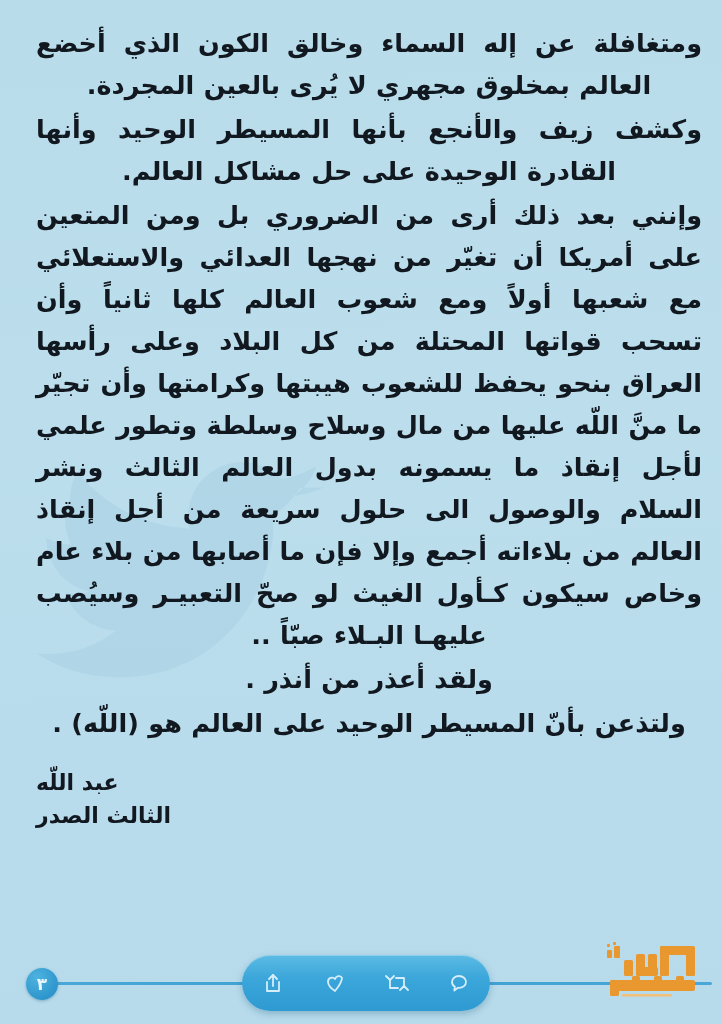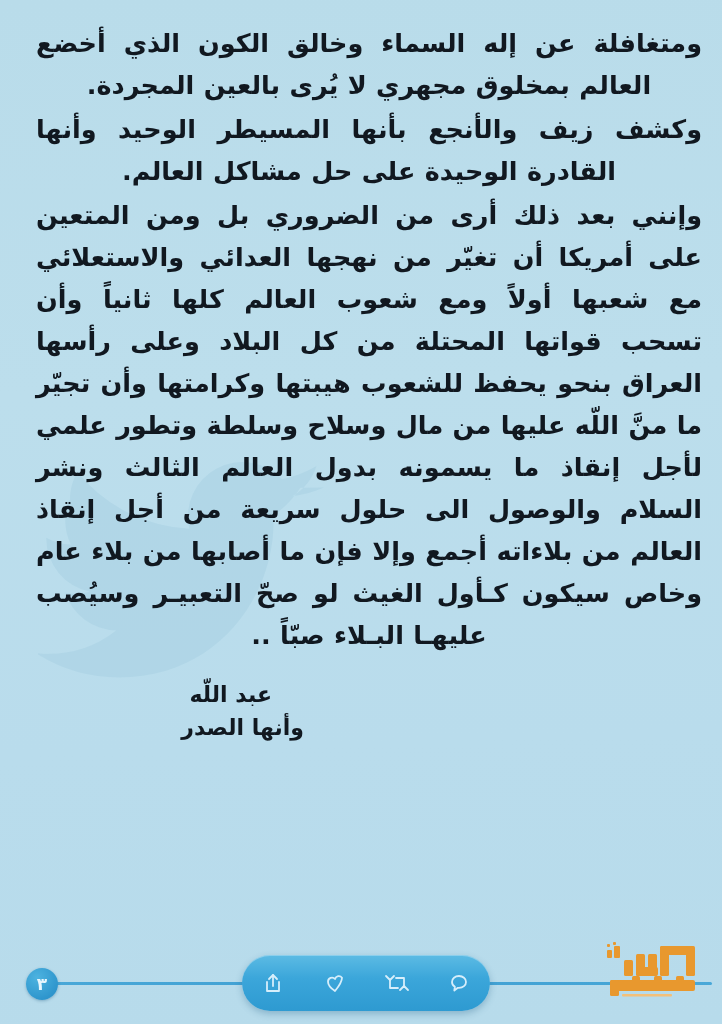--- a/index.html
+++ b/index.html
@@ -59,21 +59,21 @@
     text-align: justify;
     text-justify: inter-word;
     word-spacing: 0.5px;
     text-align-last: center;
   }
   .para.lead { text-align-last: center; }
 
   .sig-block {
     margin-top: 22px;
     direction: rtl;
-    text-align: right;
+    text-align: left;
     padding-right: 430px;
   }
   .sig-line {
     color: #111820;
     font-size: 22px;
     line-height: 33px;
     font-weight: 700;
   }
   .sig-line.name2 { padding-right: 0px; margin-right: -32px; }
 
@@ -168,24 +168,26 @@
   <div id="watermark">
     <svg viewBox="0 0 24 24" aria-hidden="true">
       <path fill="#a3cde0" d="M23.643 4.937c-.835.37-1.732.62-2.675.733a4.67 4.67 0 0 0 2.048-2.578 9.3 9.3 0 0 1-2.958 1.13 4.66 4.66 0 0 0-7.938 4.25 13.229 13.229 0 0 1-9.602-4.868c-.4.69-.63 1.49-.63 2.342A4.66 4.66 0 0 0 1.96 9.824a4.647 4.647 0 0 1-2.11-.583v.06a4.66 4.66 0 0 0 3.737 4.568 4.692 4.692 0 0 1-2.104.08 4.661 4.661 0 0 0 4.352 3.234 9.348 9.348 0 0 1-5.786 1.995 9.5 9.5 0 0 1-1.112-.065 13.175 13.175 0 0 0 7.14 2.093c8.57 0 13.255-7.098 13.255-13.254 0-.2-.005-.402-.014-.602a9.47 9.47 0 0 0 2.323-2.41z"></path>
     </svg>
   </div>
 
   <div id="content">
     <p class="para lead">ومتغافلة عن إله السماء وخالق الكون الذي أخضع العالم بمخلوق مجهري لا يُرى بالعين المجردة.</p>
     <p class="para">وكشف زيف والأنجع بأنها المسيطر الوحيد وأنها القادرة الوحيدة على حل مشاكل العالم.</p>
     <p class="para">وإنني بعد ذلك أرى من الضروري بل ومن المتعين على أمريكا أن تغيّر من نهجها العدائي والاستعلائي مع شعبها أولاً ومع شعوب العالم كلها ثانياً وأن تسحب قواتها المحتلة من كل البلاد وعلى رأسها العراق بنحو يحفظ للشعوب هيبتها وكرامتها وأن تجيّر ما منَّ اللّه عليها من مال وسلاح وسلطة وتطور علمي لأجل إنقاذ ما يسمونه بدول العالم الثالث ونشر السلام والوصول الى حلول سريعة من أجل إنقاذ العالم من بلاءاته أجمع وإلا فإن ما أصابها من بلاء عام وخاص سيكون كـأول الغيث لو صحّ التعبيـر وسيُصب عليهـا البـلاء صبّاً ..</p>
+    <p class="para">ولقد أعذر من أنذر .</p>
+    <p class="para">ولتذعن بأنّ المسيطر الوحيد على العالم هو (اللّه) .</p>
 
     <div class="sig-block">
       <div class="sig-line name1">عبد اللّه</div>
-      <div class="sig-line name2">وأنها الصدر</div>
+      <div class="sig-line name2">الثالث الصدر</div>
     </div>
   </div>
 
   <div id="bottom-bar">
 
     <div id="rule"></div>
 
     <div id="page-badge">٣</div>
 
     <div id="action-pill">

